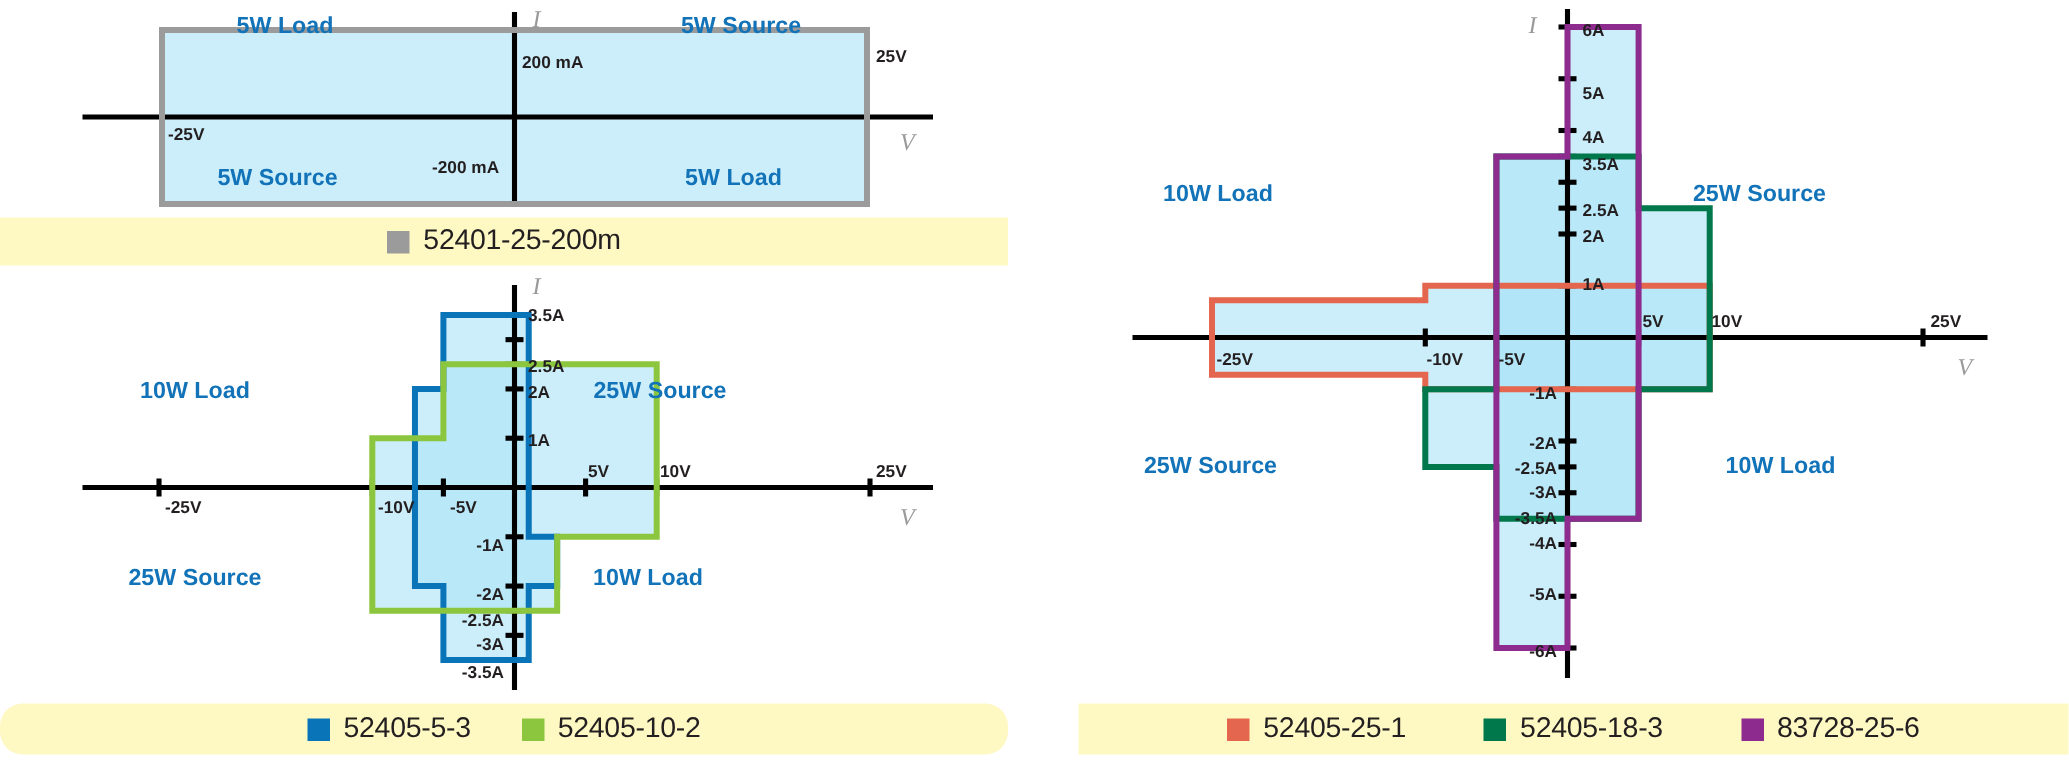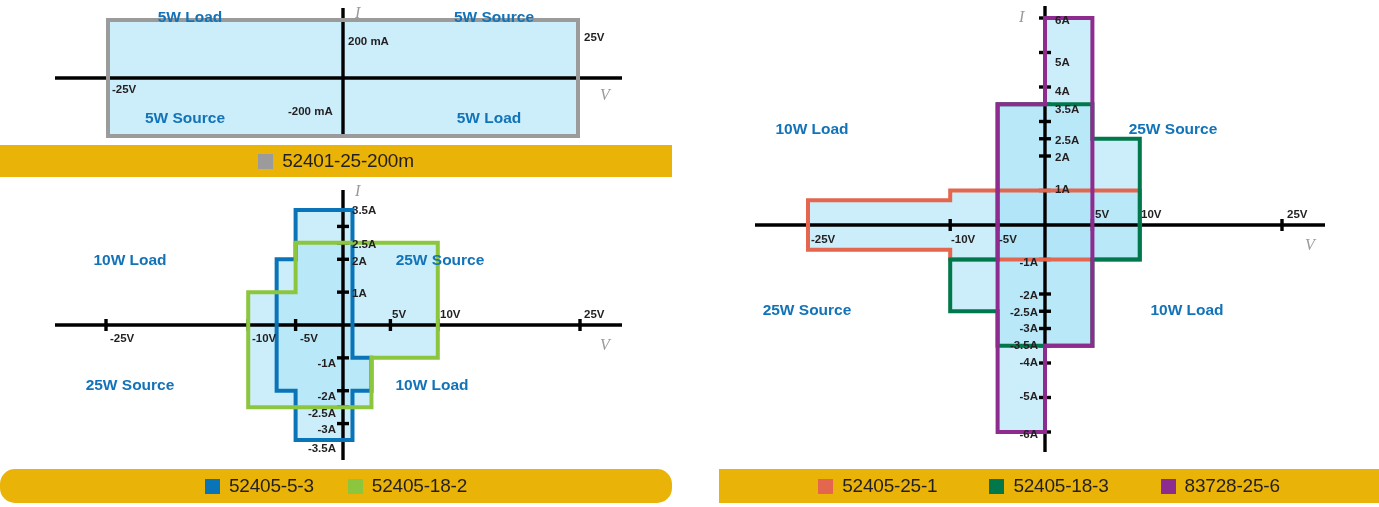--- a/index.html
+++ b/index.html
@@ -1,20 +1,20 @@
 <!DOCTYPE html>
 <html><head>
 <meta charset="utf-8">
 <style>
   html,body{margin:0;padding:0;background:#ffffff;}
   body{width:1379px;height:507px;font-family:"Liberation Sans",sans-serif;overflow:hidden;}
   #root{position:relative;width:1379px;height:507px;}
   .panel{position:absolute;}
   .legend-bar{
-    position:absolute;background:#eab308;display:flex;align-items:center;
+    position:absolute;background:#fef9c3;display:flex;align-items:center;
     justify-content:center;gap:34px;
   }
   .legend-entry{display:flex;align-items:center;gap:9px;}
   .legend-swatch{width:15px;height:15px;display:block;}
   .legend-label{font-size:19px;color:#231f20;letter-spacing:-0.2px;white-space:nowrap;}
   svg{display:block;overflow:visible;}
   .quad-label{font-size:15.5px;fill:#1273b8;font-weight:600;}
   .tick-label{font-size:11.5px;fill:#231f20;font-weight:700;}
   .axis-letter{font-size:16px;fill:#9a9a9a;font-family:"Liberation Serif",serif;font-style:italic;}
   .axis-line{stroke:#000000;}
@@ -124,21 +124,21 @@
         </g>
       </svg>
   </div>
   <div class="legend-bar" style="left:0px;top:469px;width:672px;height:34px;border-radius:15px;">
     <div class="legend-entry">
       <span class="legend-swatch" style="background: rgb(10, 116, 184);"></span>
       <span class="legend-label">52405-5-3</span>
     </div>
     <div class="legend-entry">
       <span class="legend-swatch" style="background: rgb(140, 198, 63);"></span>
-      <span class="legend-label">52405-18-2</span>
+      <span class="legend-label">52405-10-2</span>
     </div>
   </div>
 
   <div class="panel" style="left:707px;top:0px;width:672px;height:465px;">
     <svg id="svg-2" width="672" height="465" viewBox="0 0 672 465">
         <g>
           <polygon points="101,200.16 243.2,200.16 243.2,190.5 432.8,190.5 432.8,259.5 243.2,259.5 243.2,249.84 101,249.84" fill="#ade3f7" fill-opacity="0.62" stroke="none"></polygon>
           <polygon points="290.6,104.25 385.4,104.25 385.4,138.75 432.8,138.75 432.8,259.5 385.4,259.5 385.4,345.75 290.6,345.75 290.6,311.25 243.2,311.25 243.2,259.5 290.6,259.5" fill="#ade3f7" fill-opacity="0.62" stroke="none"></polygon>
           <polygon points="338,18 385.4,18 385.4,345.75 338,345.75 338,432 290.6,432 290.6,345.75 290.6,104.25 338,104.25" fill="#ade3f7" fill-opacity="0.62" stroke="none"></polygon>
         </g>

